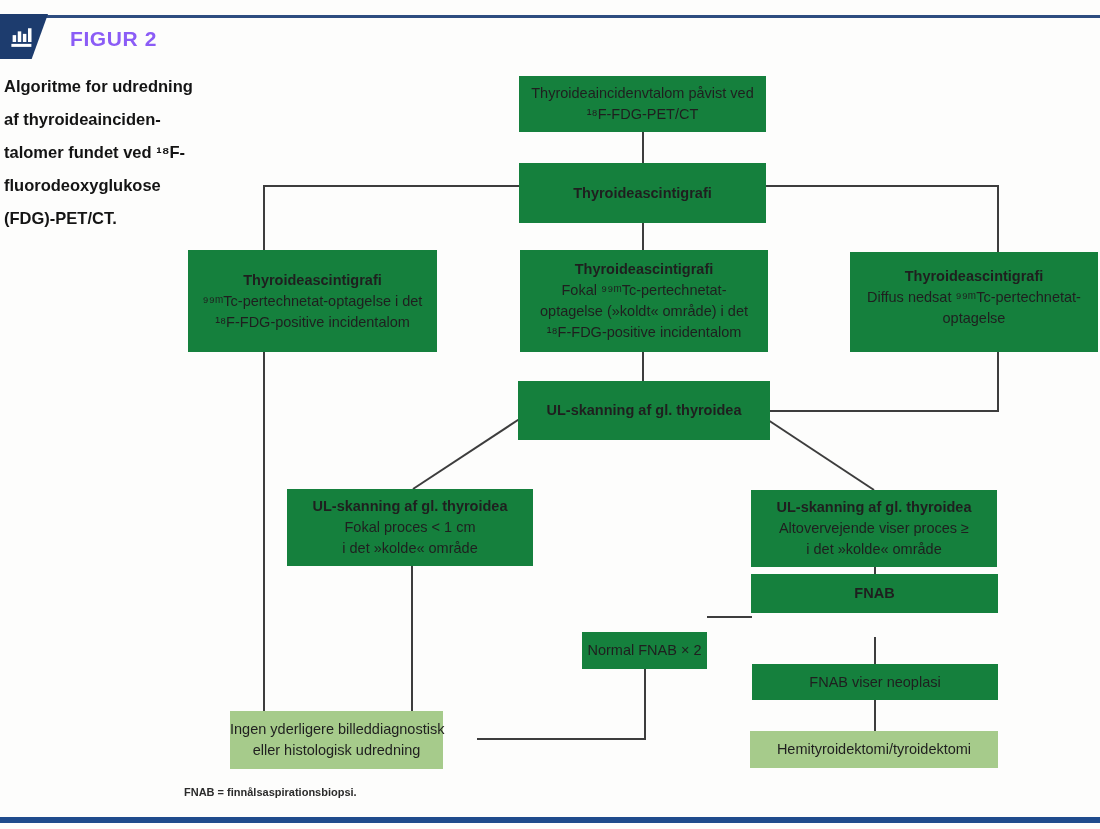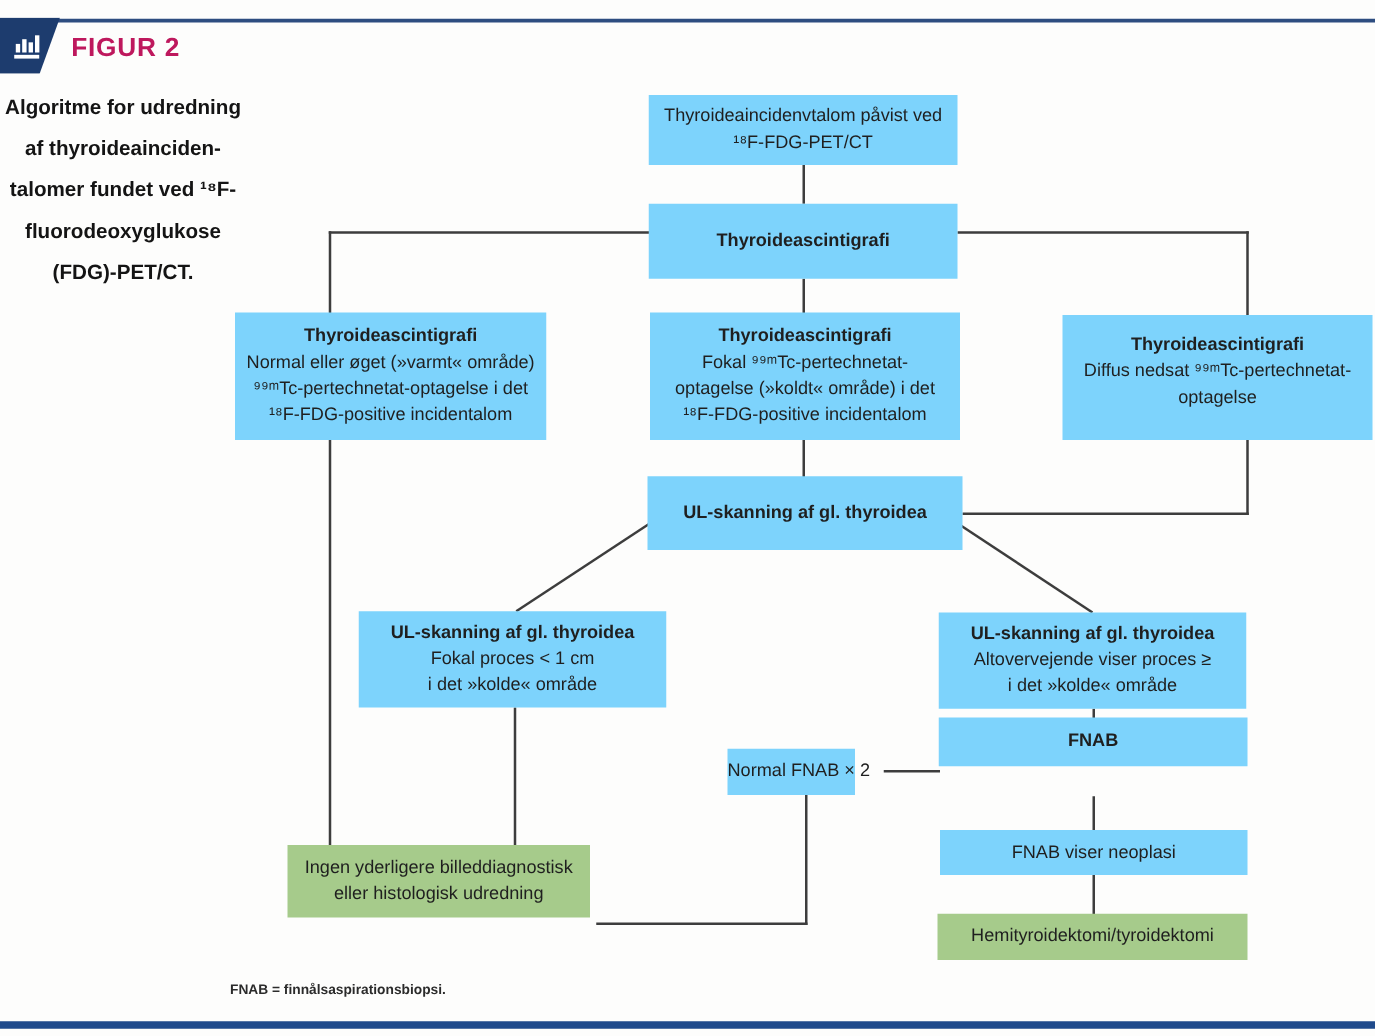--- a/index.html
+++ b/index.html
@@ -9,28 +9,28 @@
   }
   .rule{position:absolute;left:0;width:1100px;}
   .rule.top{top:15px;height:3px;background:#2e4d80;}
   .rule.bottom{top:817px;height:6px;background:#1f4b8c;}
   .badge{
     position:absolute;left:0;top:14px;width:48px;height:45px;background:#1d3c6e;
     clip-path:polygon(0 0,100% 0,66% 100%,0 100%);
     display:flex;align-items:center;padding-left:7px;box-sizing:border-box;
   }
   .figure-label{
-    position:absolute;left:57px;top:27px;font-size:21px;font-weight:bold;
-    color:#be185d;letter-spacing:0.6px;white-space:nowrap;
+    position:absolute;left:70px;top:27px;font-size:21px;font-weight:bold;
+    color:#8b5cf6;letter-spacing:0.6px;white-space:nowrap;
   }
   .caption{position:absolute;left:4px;top:70px;font-size:16.5px;font-weight:bold;
     line-height:33px;color:#141414;}
-  .caption div{white-space:nowrap;text-align:center;}
+  .caption div{white-space:nowrap;}
   .node{
-    position:absolute;background:#7dd3fc;display:flex;flex-direction:column;
+    position:absolute;background:#15803d;display:flex;flex-direction:column;
     justify-content:center;text-align:center;font-size:14.5px;line-height:21px;
   }
   .node.dark{background:#a6cb8b;}
   .node .nt{font-weight:bold;}
   .node div{white-space:nowrap;}
   .h,.v{position:absolute;background:#3d3d3d;}
   .h{height:2px;}
   .v{width:2px;}
   .diag{position:absolute;left:0;top:0;pointer-events:none;}
   .footnote{position:absolute;left:184px;top:786px;font-size:11px;font-weight:bold;color:#2b2b2b;}
@@ -88,21 +88,20 @@
     <div>Thyroideaincidenvtalom påvist ved</div>
     <div>¹⁸F-FDG-PET/CT</div>
   </div>
 
   <div class="node" style="left:519px;top:163px;width:247px;height:60px">
     <div class="nt">Thyroideascintigrafi</div>
   </div>
 
   <div class="node" style="left:188px;top:250px;width:249px;height:102px">
     <div class="nt">Thyroideascintigrafi</div>
-    <div>Normal eller øget (»varmt« område)</div>
     <div>⁹⁹ᵐTc-pertechnetat-optagelse i det</div>
     <div>¹⁸F-FDG-positive incidentalom</div>
   </div>
 
   <div class="node" style="left:520px;top:250px;width:248px;height:102px">
     <div class="nt">Thyroideascintigrafi</div>
     <div>Fokal ⁹⁹ᵐTc-pertechnetat-</div>
     <div>optagelse (»koldt« område) i det</div>
     <div>¹⁸F-FDG-positive incidentalom</div>
   </div>
@@ -122,33 +121,33 @@
     <div>Fokal proces &lt; 1 cm</div>
     <div>i det »kolde« område</div>
   </div>
 
   <div class="node" style="left:751px;top:490px;width:246px;height:77px">
     <div class="nt">UL-skanning af gl. thyroidea</div>
     <div>Altovervejende viser proces ≥</div>
     <div>i det »kolde« område</div>
   </div>
 
-  <div class="node" style="left:582px;top:599px;width:102px;height:37px">
+  <div class="node" style="left:582px;top:632px;width:125px;height:37px">
     <div>Normal FNAB × 2</div>
   </div>
 
   <div class="node" style="left:751px;top:574px;width:247px;height:39px">
     <div class="nt">FNAB</div>
   </div>
 
   <div class="node" style="left:752px;top:664px;width:246px;height:36px">
     <div>FNAB viser neoplasi</div>
   </div>
 
-  <div class="node dark" style="left:230px;top:676px;width:242px;height:58px">
+  <div class="node dark" style="left:230px;top:711px;width:213px;height:58px">
     <div>Ingen yderligere billeddiagnostisk</div>
     <div>eller histologisk udredning</div>
   </div>
 
   <div class="node dark" style="left:750px;top:731px;width:248px;height:37px">
     <div>Hemityroidektomi/tyroidektomi</div>
   </div>
 
   <div class="footnote">FNAB = finnålsaspirationsbiopsi.</div>
 

